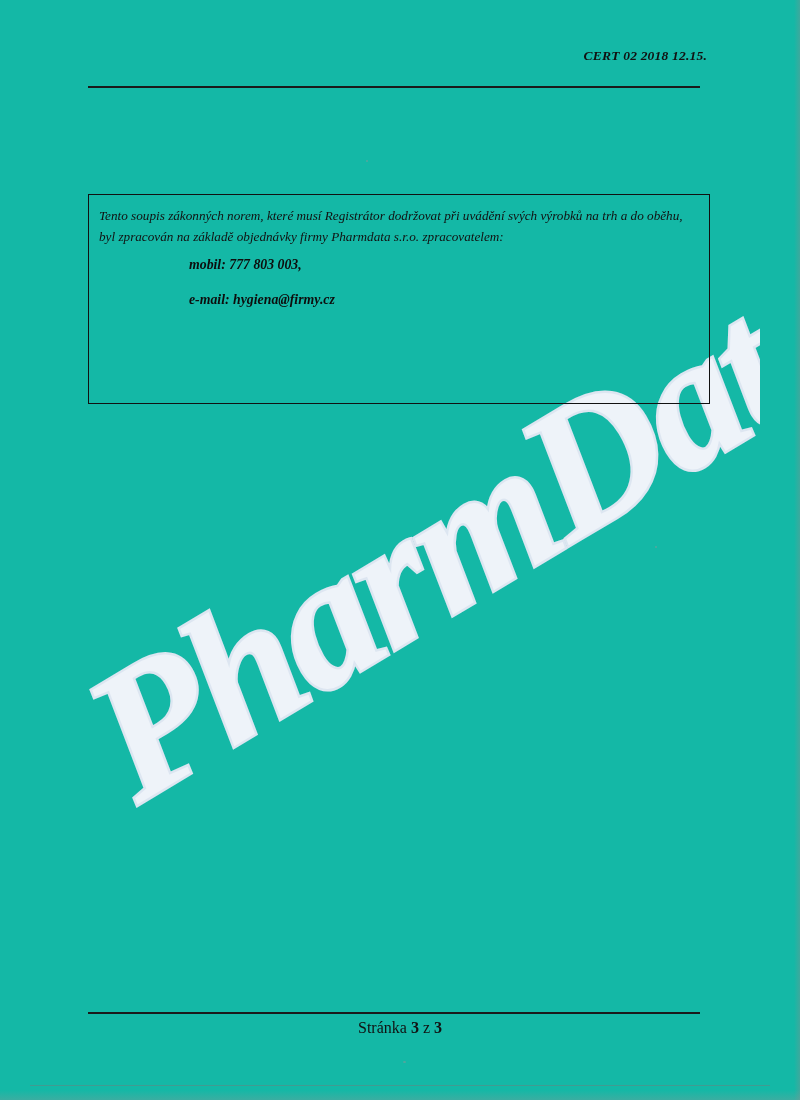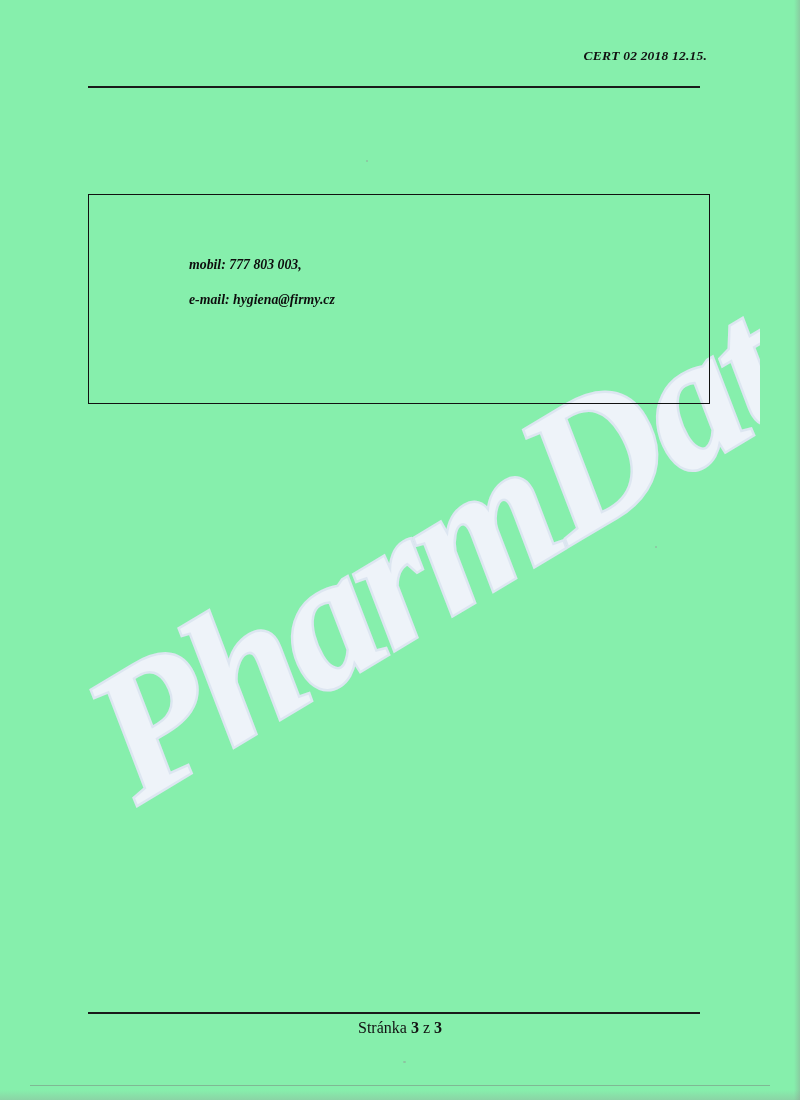--- a/index.html
+++ b/index.html
@@ -14,21 +14,21 @@
     position: relative;
     overflow: hidden;
   }
 
   .page {
     position: absolute;
     left: 0;
     top: 0;
     width: 800px;
     height: 1100px;
-    background: #86efac;
+    background: #14b8a6;
   }
 
   
   .scan-edge-right {
     position: absolute;
     right: 0;
     top: 0;
     width: 6px;
     height: 1100px;
     background: linear-gradient(to left, rgba(140,140,140,0.35), rgba(255,255,255,0));
@@ -163,20 +163,21 @@
   <div class="watermark">
     <svg width="720" height="640" viewBox="0 0 720 640" xmlns="http://www.w3.org/2000/svg">
       <g transform="rotate(-31 360 320)">
         <text x="30" y="360" font-family="'Liberation Serif', serif" font-size="185" font-style="italic" font-weight="bold" fill="none" stroke="#dde6f1" stroke-width="5" letter-spacing="-4">PharmData s. r. o.</text>
         <text x="30" y="360" font-family="'Liberation Serif', serif" font-size="185" font-style="italic" font-weight="bold" fill="#eef3f9" letter-spacing="-4">PharmData s. r. o.</text>
       </g>
     </svg>
   </div>
 
   <div class="info-box">
+    <div class="info-intro">Tento soupis zákonných norem, které musí Registrátor dodržovat při uvádění svých výrobků na trh a do oběhu, byl zpracován na základě objednávky firmy Pharmdata s.r.o. zpracovatelem:</div>
 
     <div class="info-lines">
       <div class="info-line">mobil: 777 803 003,</div>
       <div class="info-line">e-mail: hygiena@firmy.cz</div>
     </div>
   </div>
 
   <div class="speck" style="left:366px; top:160px; width:2px; height:2px;"></div>
   <div class="speck" style="left:655px; top:546px; width:2px; height:2px;"></div>
   <div class="speck" style="left:403px; top:1061px; width:3px; height:2px;"></div>

